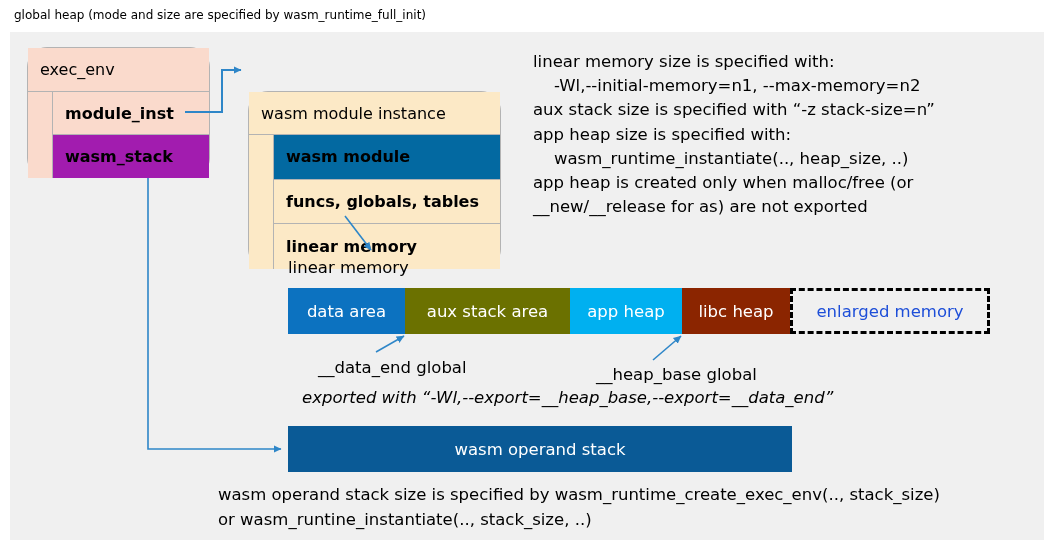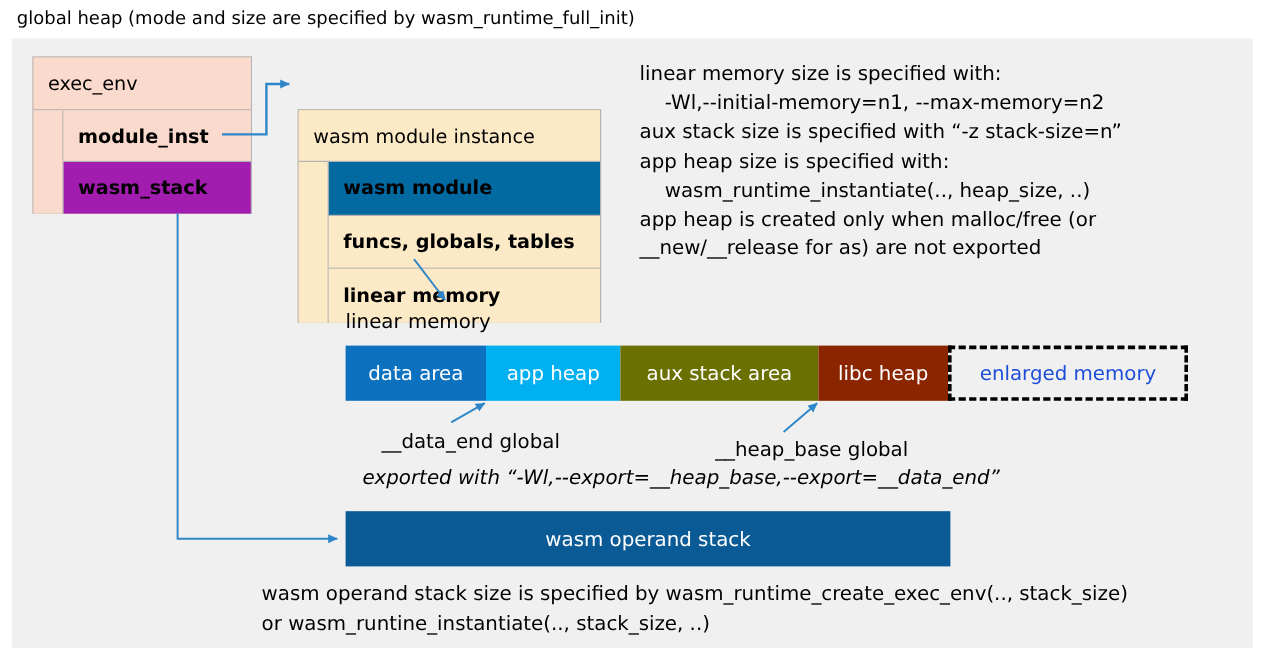--- a/index.html
+++ b/index.html
@@ -21,41 +21,42 @@
     position: relative;
     width: 1054px;
     height: 547px;
   }
 
   
   .title {
     position: absolute;
     left: 14px;
     top: 4px;
-    font-size: 15px;
+    font-size: 12px;
     line-height: 22px;
     color: #000;
     white-space: nowrap;
     text-align: center;
   }
 
   
   .panel {
     position: absolute;
     left: 10px;
     top: 32px;
     width: 1034px;
     height: 508px;
     background: #f0f0f0;
   }
 
   
   .box {
     position: absolute;
     box-sizing: border-box;
+    border-radius: 20px;
   }
 
   .struct {
     border: 1px solid #b3b3b3;
     box-sizing: border-box;
   }
 
   .struct-header {
     box-sizing: border-box;
     border-bottom: 1px solid #b3b3b3;
@@ -244,22 +245,22 @@
 aux stack size is specified with “-z stack-size=n”
 app heap size is specified with:
     wasm_runtime_instantiate(.., heap_size, ..)
 app heap is created only when malloc/free (or
 __new/__release for as) are not exported</div>
 
   <div class="lm-caption">linear memory</div>
 
   <div id="lm-bar">
     <div class="seg" style="width: 117px; background: rgb(12, 114, 192);">data area</div>
+    <div class="seg" style="width: 165px; background: rgb(107, 113, 0);">aux stack area</div>
     <div class="seg" style="width: 112px; background: rgb(0, 176, 240);">app heap</div>
-    <div class="seg" style="width: 165px; background: rgb(107, 113, 0);">aux stack area</div>
     <div class="seg" style="width: 108px; background: rgb(139, 37, 0);">libc heap</div>
     <div class="seg enlarged" style="width: 200px; color: #1d4ed8; background: rgb(240, 240, 240);">enlarged memory</div>
   </div>
 
   <div class="ann" id="ann-data-end">__data_end global</div>
   <div class="ann" id="ann-heap-base">__heap_base global</div>
   <div class="ann" id="ann-exported">exported with “-Wl,--export=__heap_base,--export=__data_end”</div>
 
   <div id="operand-stack" style="background: rgb(10, 90, 150);">wasm operand stack</div>
 

